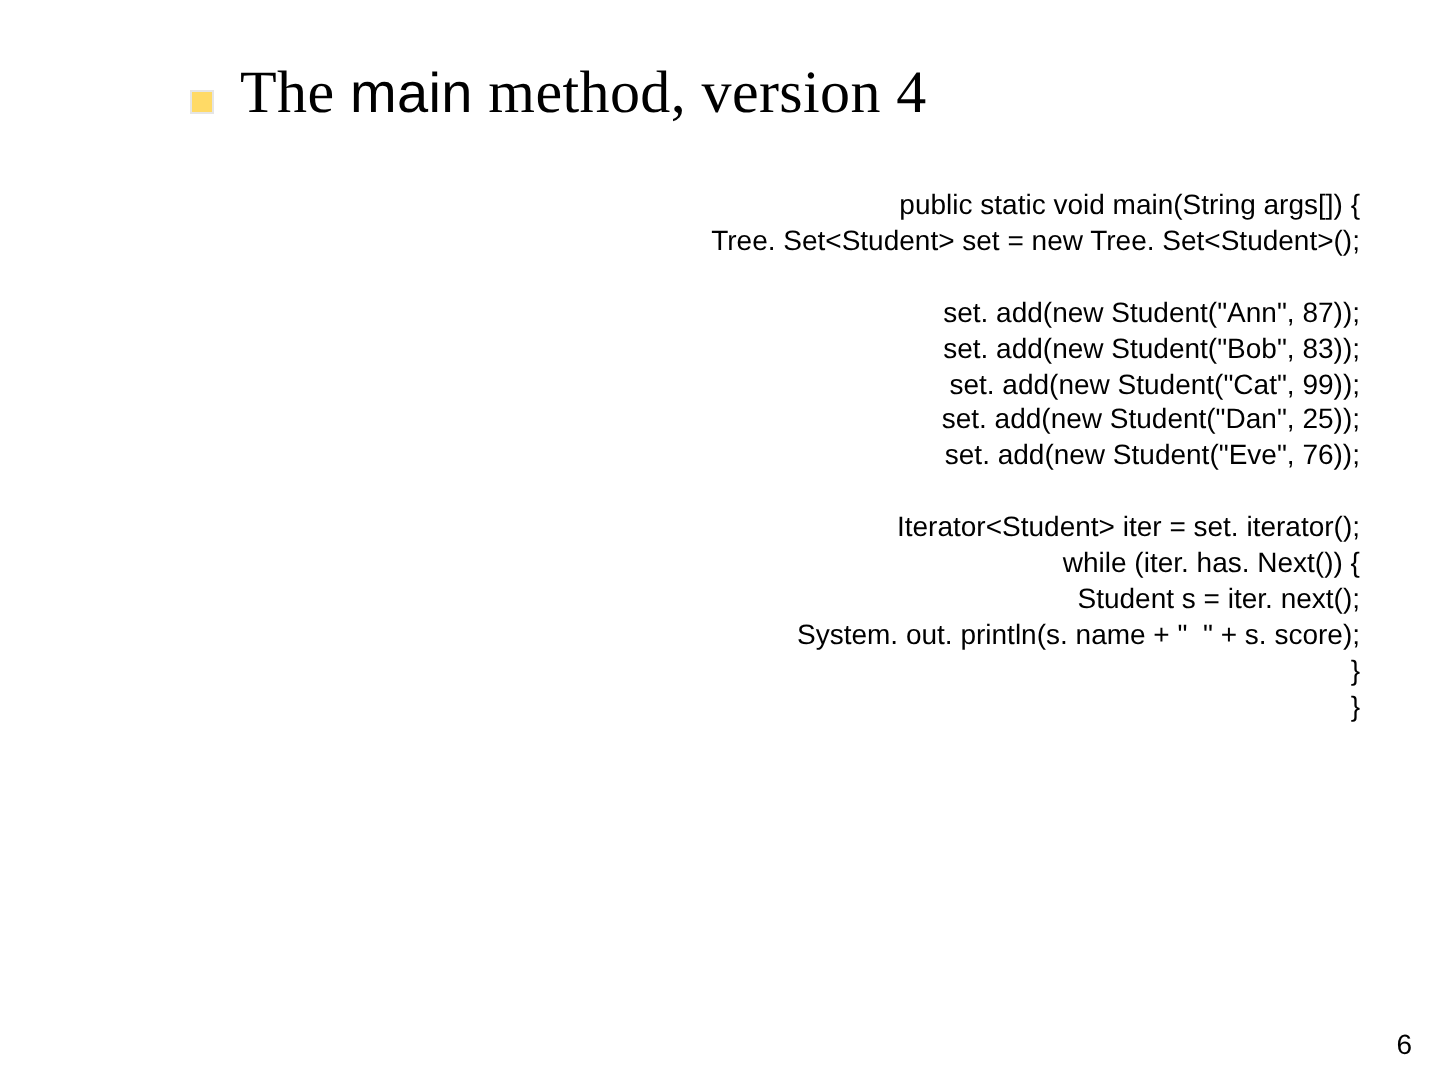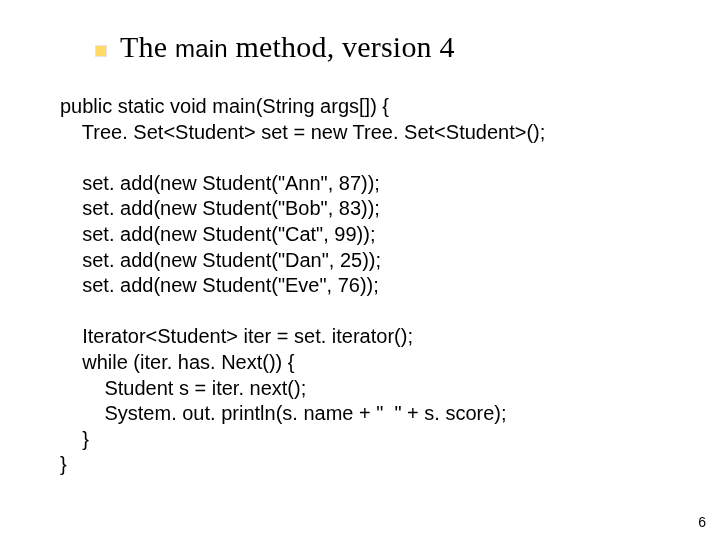--- a/index.html
+++ b/index.html
@@ -29,28 +29,29 @@
     box-shadow: 0 0 0 1px rgba(0,0,0,0.1);
   }
   .title {
     font-size: 30px;
     margin: 12px 0 30px 80px;
     font-weight: normal;
     letter-spacing: 0.2px;
   }
   .title .kw {
     font-family: Verdana, Arial, sans-serif;
-    font-size: 24px;
+    font-size: 28px;
   }
   .code-block {
     font-family: Verdana, Geneva, sans-serif;
-    font-size: 20px;
+    font-size: 14px;
     line-height: 1.28;
     white-space: pre;
     margin-left: 20px;
+    text-align: right;
   }
   .page-num {
     position: absolute;
     right: 14px;
     bottom: 10px;
     font-family: Arial, sans-serif;
     font-size: 14px;
     color: #000;
   }
 </style>

